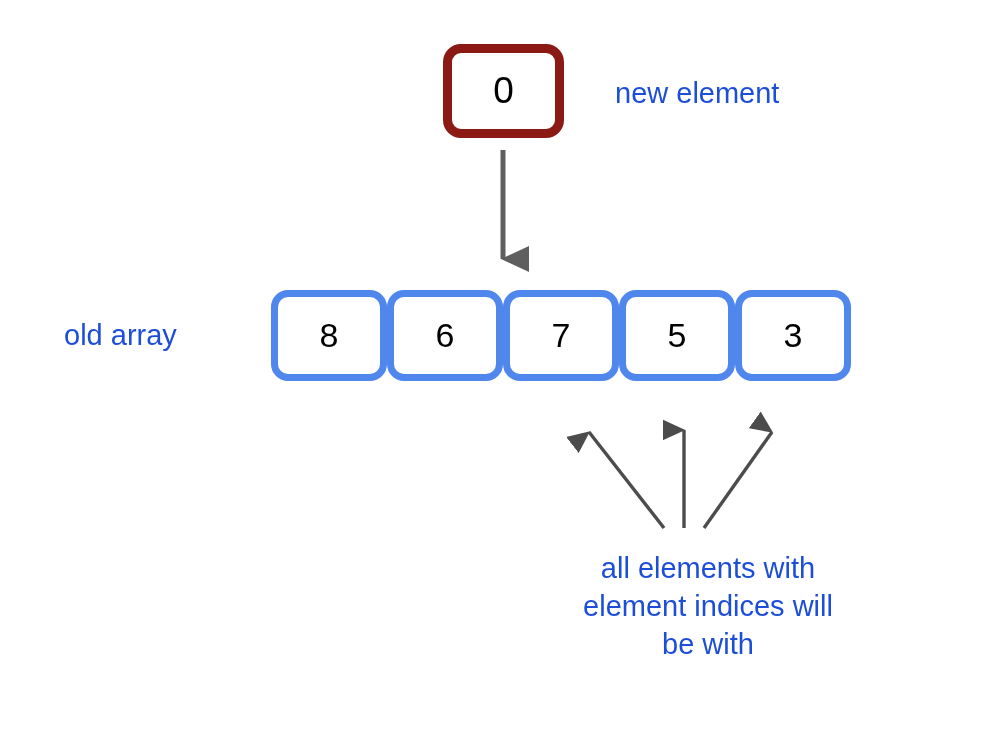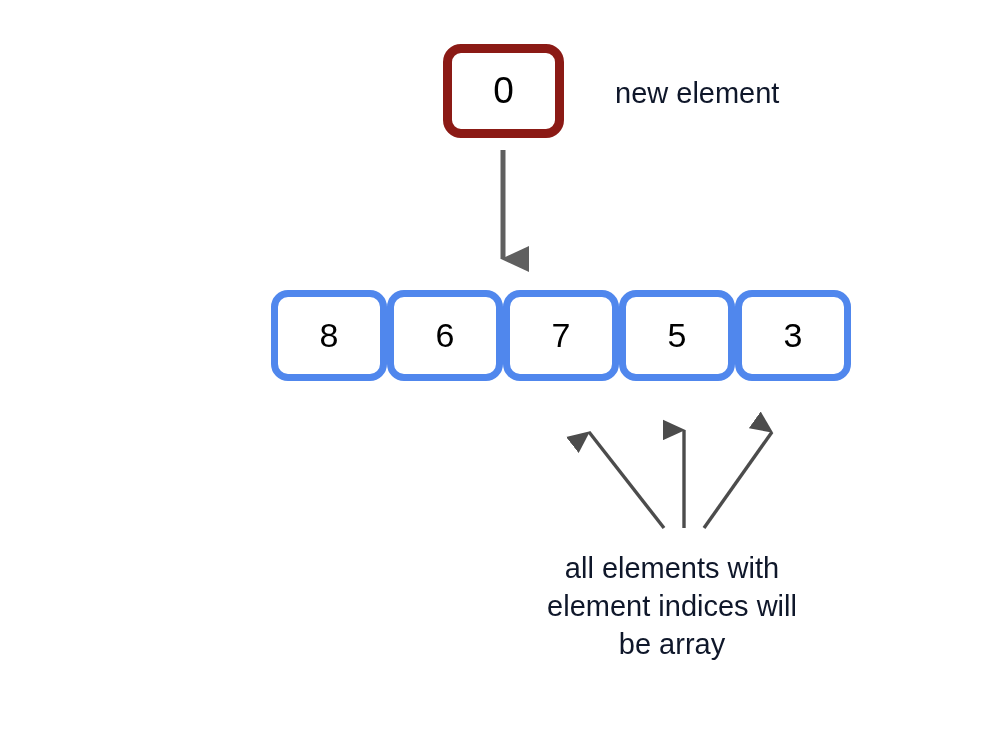--- a/index.html
+++ b/index.html
@@ -60,37 +60,37 @@
   }
   .array-cell.c0 { left: 271px; }
   .array-cell.c1 { left: 387px; }
   .array-cell.c2 { left: 503px; }
   .array-cell.c3 { left: 619px; }
   .array-cell.c4 { left: 735px; }
 
   
   .label {
     position: absolute;
-    color: #0f172a;
+    color: #1d4ed8;
     font-family: "Liberation Sans", sans-serif;
     font-size: 29px;
     line-height: 38px;
     white-space: pre;
     z-index: 4;
   }
   .label-new-element {
     left: 615px;
     top: 74px;
   }
   .label-old-array {
     left: 64px;
     top: 316px;
   }
   .label-note {
-    left: 492px;
+    left: 528px;
     top: 549px;
     width: 360px;
     text-align: center;
     white-space: normal;
   }
 </style>
 </head>
 <body>
 
 <div id="canvas">
@@ -111,36 +111,37 @@
     <line x1="684" y1="528" x2="684" y2="430" stroke="#4C4C4C" stroke-width="3.4" marker-end="url(#head-up)"></line>
     <line x1="704" y1="528" x2="772" y2="432" stroke="#4C4C4C" stroke-width="3.4" marker-end="url(#head-up)"></line>
   </svg>
 
   <div class="cell new-cell">
     <span>0</span>
   </div>
 
   <span class="label label-new-element">new element</span>
 
+  <span class="label label-old-array">old array</span>
 
   <div class="cell array-cell c0">
     <span>8</span>
   </div>
   <div class="cell array-cell c1">
     <span>6</span>
   </div>
   <div class="cell array-cell c2">
     <span>7</span>
   </div>
   <div class="cell array-cell c3">
     <span>5</span>
   </div>
   <div class="cell array-cell c4">
     <span>3</span>
   </div>
 
   <div class="label label-note">
     <div>all elements with</div>
     <div>element indices will</div>
-    <div>be array</div>
+    <div>be with</div>
   </div>
 
 </div>
 
 </body></html>

